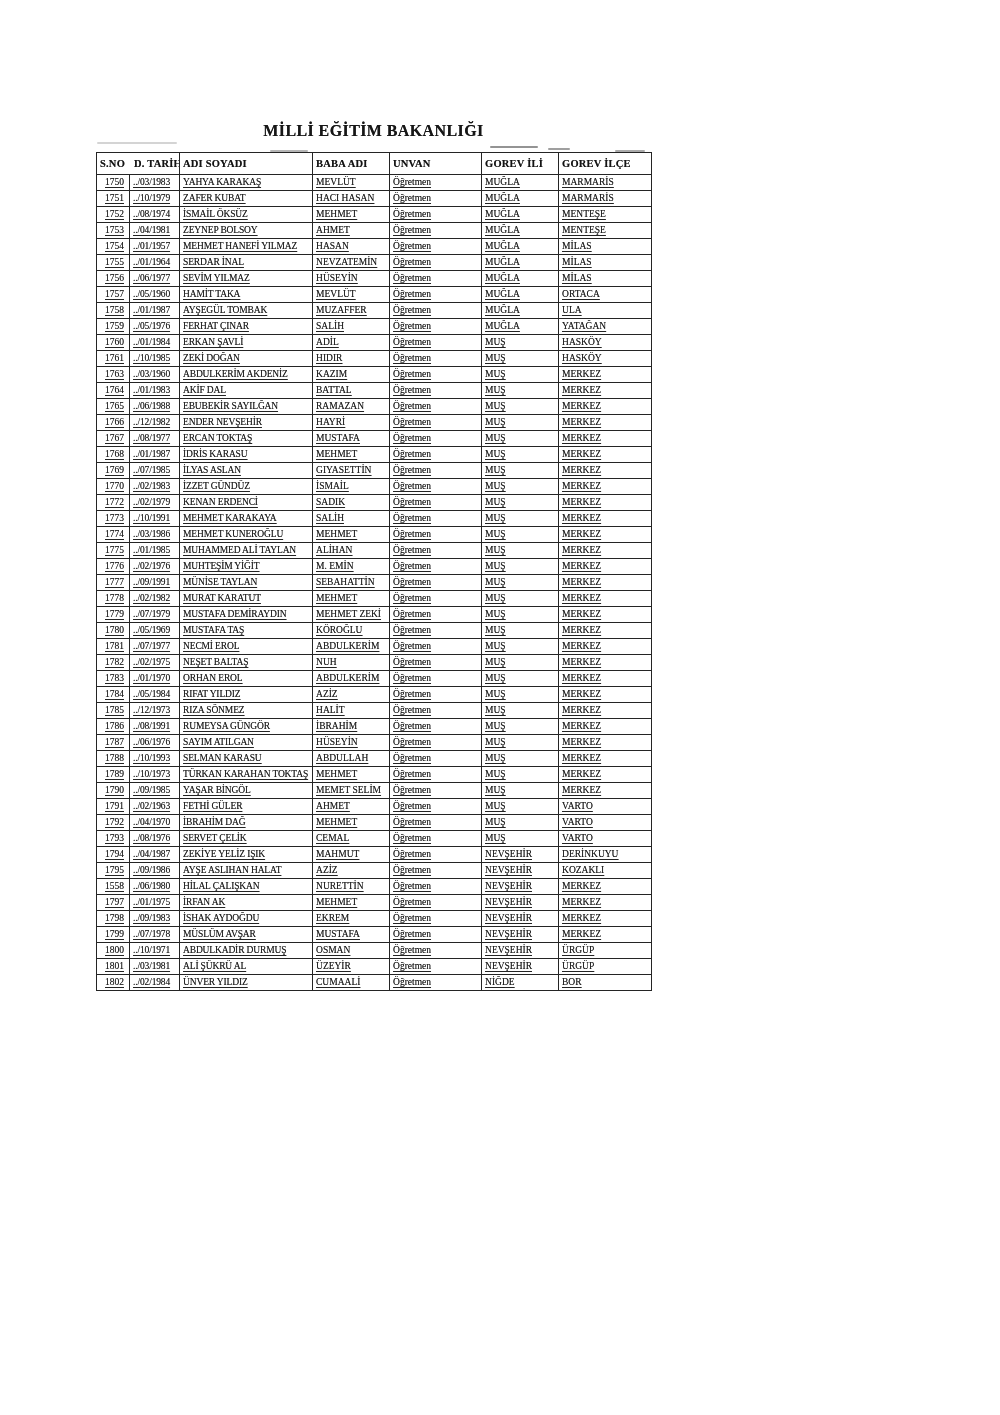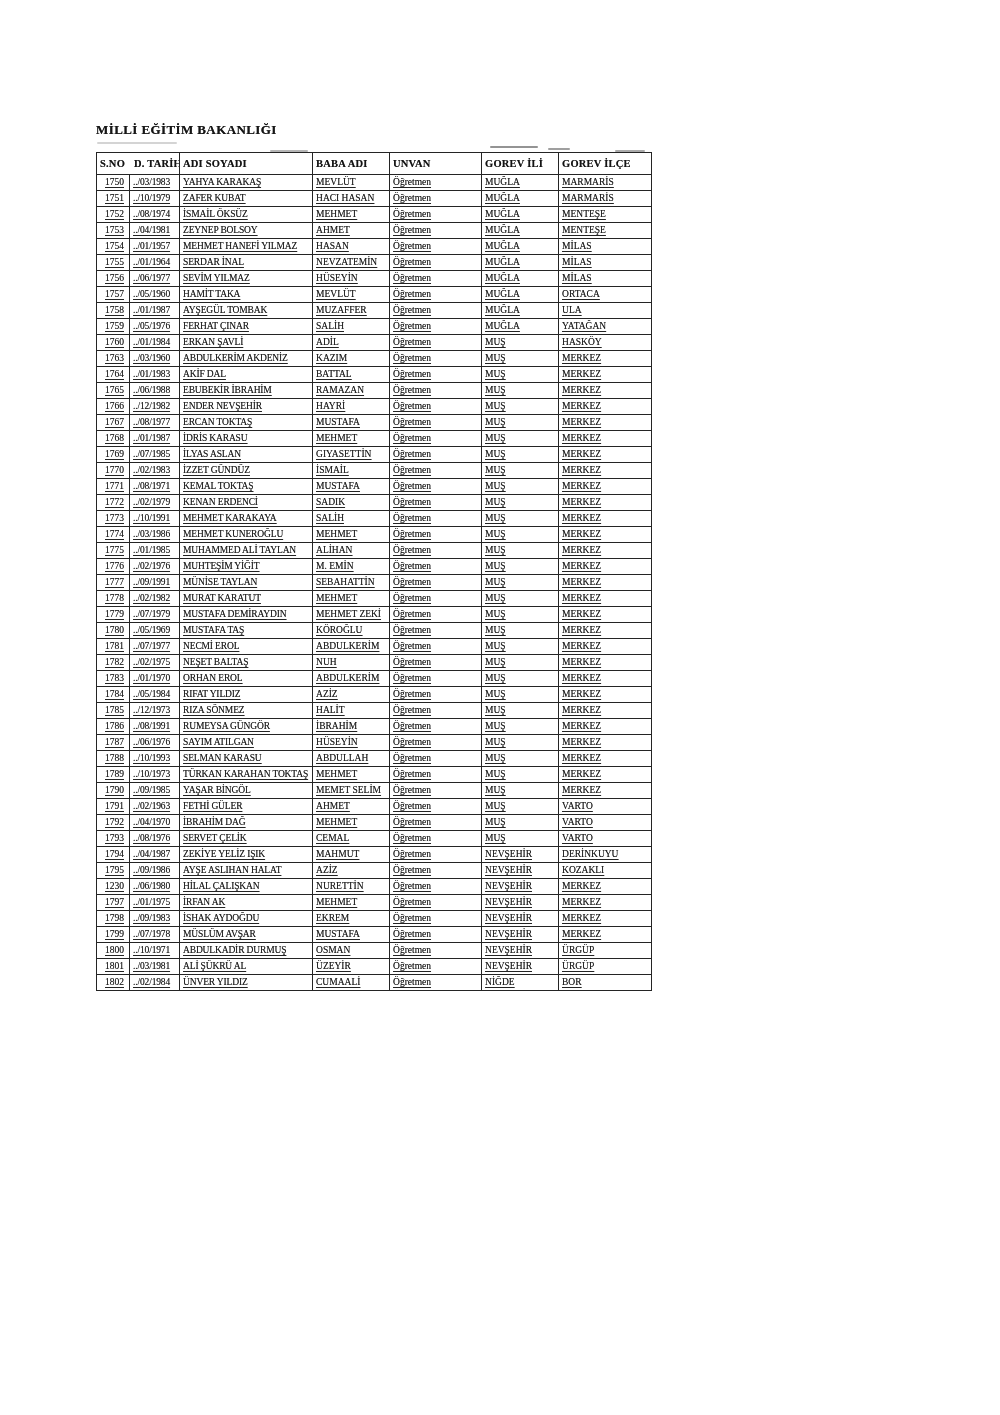--- a/index.html
+++ b/index.html
@@ -6,21 +6,22 @@
   .page{
     position:relative;
     width:1000px;height:1415px;
     background:#ffffff;
     font-family:"Liberation Serif", serif;
     color:#1c1c1c;
     overflow:hidden;
   }
   .doc-title{
     position:absolute;left:96px;top:122px;width:555px;
-    font-weight:bold;font-size:13px;letter-spacing:.4px;
+    text-align:center;
+    font-weight:bold;font-size:16px;letter-spacing:.4px;
     color:#161616;
     text-shadow:0 0 .6px rgba(25,25,25,.75);
   }
   .doc-table{
     position:absolute;left:96px;top:152px;width:555px;
     border-collapse:collapse;table-layout:fixed;
     background:#fff;
   }
   .doc-table th,.doc-table td{
     border:1.4px solid #242424;
@@ -181,41 +182,50 @@
         <tr>
           <td class="col-sno"><span class="cell-text">1760</span></td>
           <td class="col-date"><span class="cell-text">../01/1984</span></td>
           <td class="col-name"><span class="cell-text">ERKAN ŞAVLİ</span></td>
           <td class="col-father"><span class="cell-text">ADİL</span></td>
           <td class="col-unvan"><span class="cell-text">Öğretmen</span></td>
           <td class="col-il"><span class="cell-text">MUŞ</span></td>
           <td class="col-ilce"><span class="cell-text">HASKÖY</span></td>
         </tr>
         <tr>
+          <td class="col-sno"><span class="cell-text">1761</span></td>
+          <td class="col-date"><span class="cell-text">../10/1985</span></td>
+          <td class="col-name"><span class="cell-text">ZEKİ DOĞAN</span></td>
+          <td class="col-father"><span class="cell-text">HIDIR</span></td>
+          <td class="col-unvan"><span class="cell-text">Öğretmen</span></td>
+          <td class="col-il"><span class="cell-text">MUŞ</span></td>
+          <td class="col-ilce"><span class="cell-text">HASKÖY</span></td>
+        </tr>
+        <tr>
           <td class="col-sno"><span class="cell-text">1763</span></td>
           <td class="col-date"><span class="cell-text">../03/1960</span></td>
           <td class="col-name"><span class="cell-text">ABDULKERİM AKDENİZ</span></td>
           <td class="col-father"><span class="cell-text">KAZIM</span></td>
           <td class="col-unvan"><span class="cell-text">Öğretmen</span></td>
           <td class="col-il"><span class="cell-text">MUŞ</span></td>
           <td class="col-ilce"><span class="cell-text">MERKEZ</span></td>
         </tr>
         <tr>
           <td class="col-sno"><span class="cell-text">1764</span></td>
           <td class="col-date"><span class="cell-text">../01/1983</span></td>
           <td class="col-name"><span class="cell-text">AKİF DAL</span></td>
           <td class="col-father"><span class="cell-text">BATTAL</span></td>
           <td class="col-unvan"><span class="cell-text">Öğretmen</span></td>
           <td class="col-il"><span class="cell-text">MUŞ</span></td>
           <td class="col-ilce"><span class="cell-text">MERKEZ</span></td>
         </tr>
         <tr>
           <td class="col-sno"><span class="cell-text">1765</span></td>
           <td class="col-date"><span class="cell-text">../06/1988</span></td>
-          <td class="col-name"><span class="cell-text">EBUBEKİR İBRAHİM</span></td>
+          <td class="col-name"><span class="cell-text">EBUBEKİR SAYILĞAN</span></td>
           <td class="col-father"><span class="cell-text">RAMAZAN</span></td>
           <td class="col-unvan"><span class="cell-text">Öğretmen</span></td>
           <td class="col-il"><span class="cell-text">MUŞ</span></td>
           <td class="col-ilce"><span class="cell-text">MERKEZ</span></td>
         </tr>
         <tr>
           <td class="col-sno"><span class="cell-text">1766</span></td>
           <td class="col-date"><span class="cell-text">../12/1982</span></td>
           <td class="col-name"><span class="cell-text">ENDER NEVŞEHİR</span></td>
           <td class="col-father"><span class="cell-text">HAYRİ</span></td>
@@ -253,29 +263,20 @@
         <tr>
           <td class="col-sno"><span class="cell-text">1770</span></td>
           <td class="col-date"><span class="cell-text">../02/1983</span></td>
           <td class="col-name"><span class="cell-text">İZZET GÜNDÜZ</span></td>
           <td class="col-father"><span class="cell-text">İSMAİL</span></td>
           <td class="col-unvan"><span class="cell-text">Öğretmen</span></td>
           <td class="col-il"><span class="cell-text">MUŞ</span></td>
           <td class="col-ilce"><span class="cell-text">MERKEZ</span></td>
         </tr>
         <tr>
-          <td class="col-sno"><span class="cell-text">1771</span></td>
-          <td class="col-date"><span class="cell-text">../08/1971</span></td>
-          <td class="col-name"><span class="cell-text">KEMAL TOKTAŞ</span></td>
-          <td class="col-father"><span class="cell-text">MUSTAFA</span></td>
-          <td class="col-unvan"><span class="cell-text">Öğretmen</span></td>
-          <td class="col-il"><span class="cell-text">MUŞ</span></td>
-          <td class="col-ilce"><span class="cell-text">MERKEZ</span></td>
-        </tr>
-        <tr>
           <td class="col-sno"><span class="cell-text">1772</span></td>
           <td class="col-date"><span class="cell-text">../02/1979</span></td>
           <td class="col-name"><span class="cell-text">KENAN ERDENCİ</span></td>
           <td class="col-father"><span class="cell-text">SADIK</span></td>
           <td class="col-unvan"><span class="cell-text">Öğretmen</span></td>
           <td class="col-il"><span class="cell-text">MUŞ</span></td>
           <td class="col-ilce"><span class="cell-text">MERKEZ</span></td>
         </tr>
         <tr>
           <td class="col-sno"><span class="cell-text">1773</span></td>
@@ -478,21 +479,21 @@
         <tr>
           <td class="col-sno"><span class="cell-text">1795</span></td>
           <td class="col-date"><span class="cell-text">../09/1986</span></td>
           <td class="col-name"><span class="cell-text">AYŞE ASLIHAN HALAT</span></td>
           <td class="col-father"><span class="cell-text">AZİZ</span></td>
           <td class="col-unvan"><span class="cell-text">Öğretmen</span></td>
           <td class="col-il"><span class="cell-text">NEVŞEHİR</span></td>
           <td class="col-ilce"><span class="cell-text">KOZAKLI</span></td>
         </tr>
         <tr>
-          <td class="col-sno"><span class="cell-text">1230</span></td>
+          <td class="col-sno"><span class="cell-text">1558</span></td>
           <td class="col-date"><span class="cell-text">../06/1980</span></td>
           <td class="col-name"><span class="cell-text">HİLAL ÇALIŞKAN</span></td>
           <td class="col-father"><span class="cell-text">NURETTİN</span></td>
           <td class="col-unvan"><span class="cell-text">Öğretmen</span></td>
           <td class="col-il"><span class="cell-text">NEVŞEHİR</span></td>
           <td class="col-ilce"><span class="cell-text">MERKEZ</span></td>
         </tr>
         <tr>
           <td class="col-sno"><span class="cell-text">1797</span></td>
           <td class="col-date"><span class="cell-text">../01/1975</span></td>

